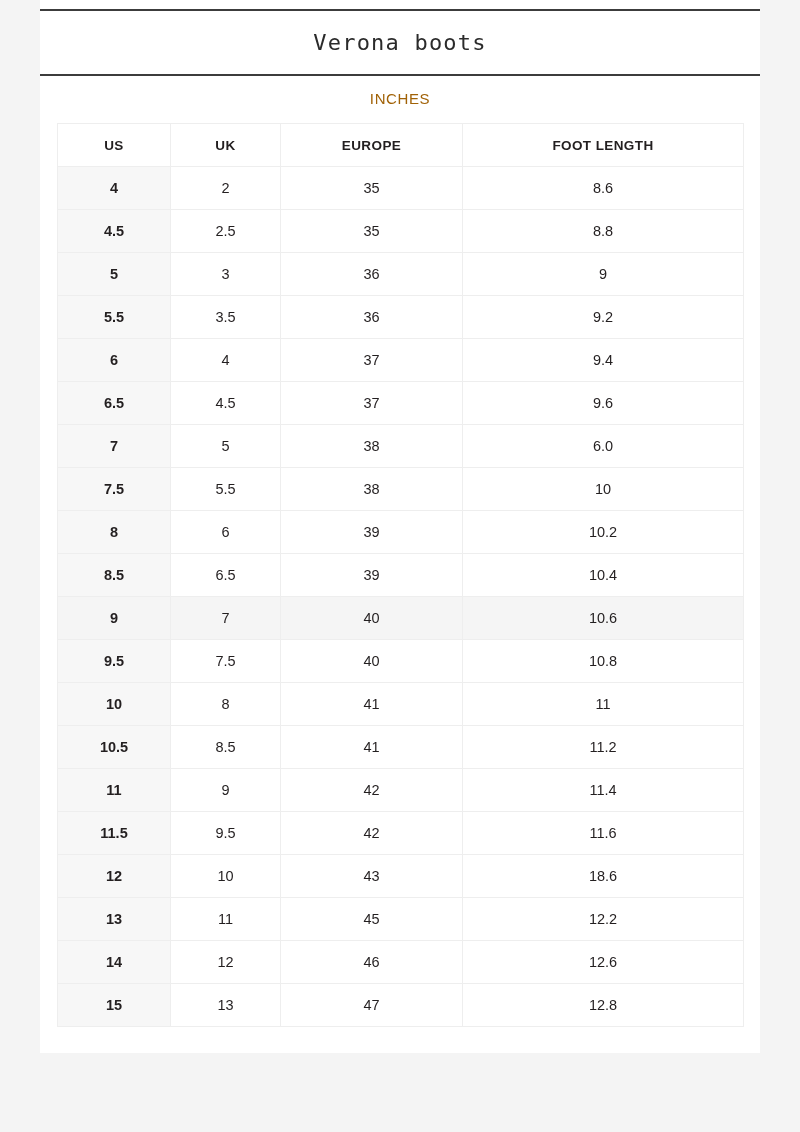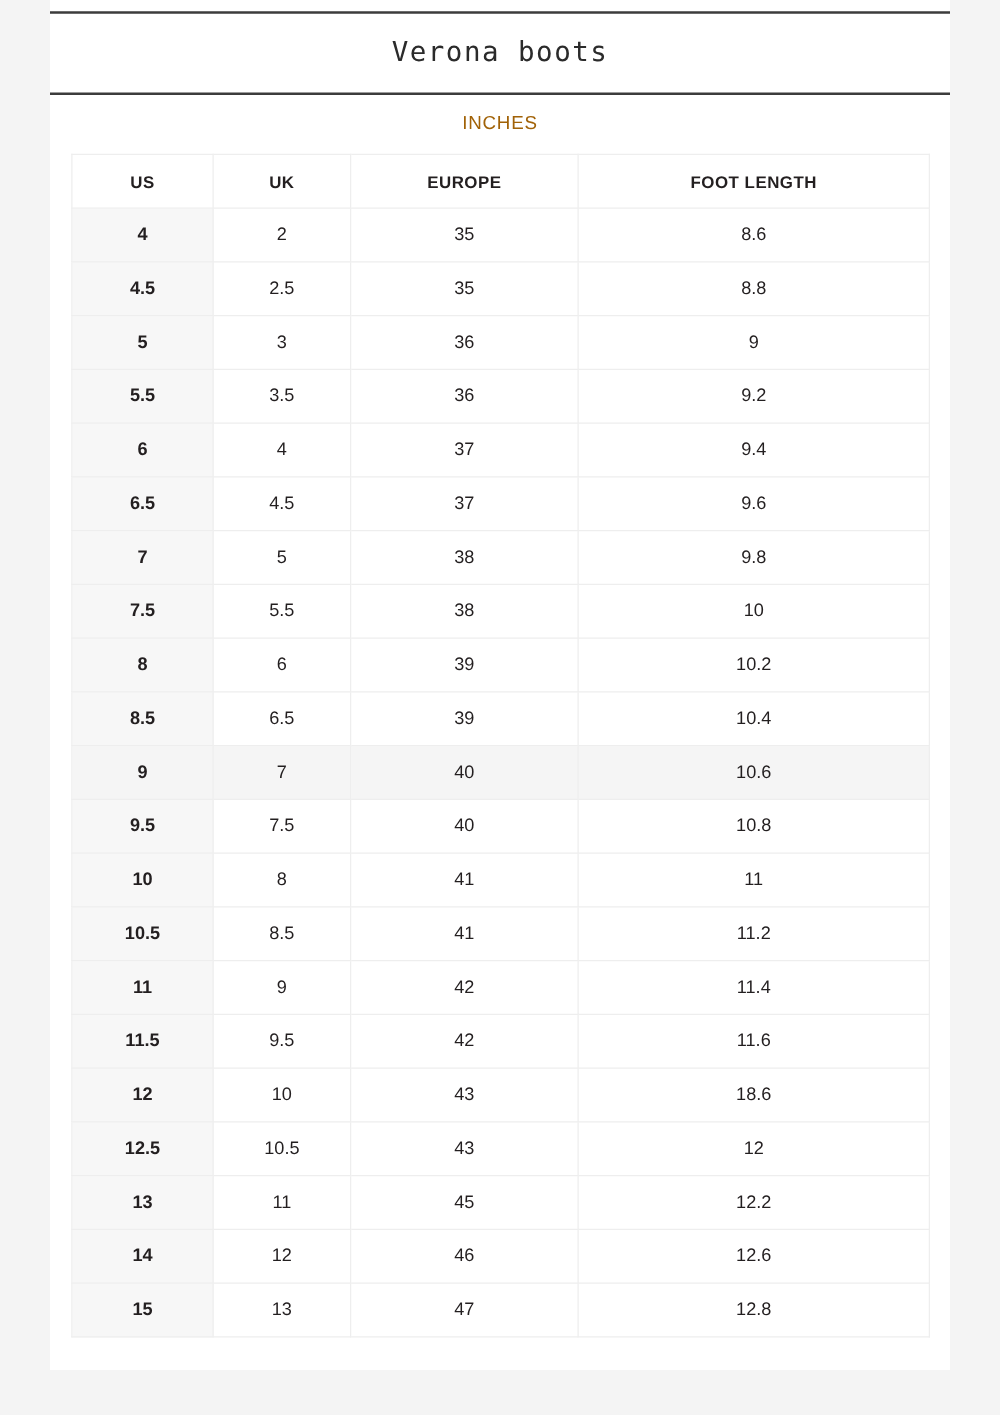--- a/index.html
+++ b/index.html
@@ -206,21 +206,21 @@
             <tr>
               <td class="us-cell">6.5</td>
               <td>4.5</td>
               <td>37</td>
               <td>9.6</td>
             </tr>
             <tr>
               <td class="us-cell">7</td>
               <td>5</td>
               <td>38</td>
-              <td>9.8</td>
+              <td>6.0</td>
             </tr>
             <tr>
               <td class="us-cell">7.5</td>
               <td>5.5</td>
               <td>38</td>
               <td>10</td>
             </tr>
             <tr>
               <td class="us-cell">8</td>
               <td>6</td>
@@ -269,26 +269,20 @@
               <td>42</td>
               <td>11.6</td>
             </tr>
             <tr>
               <td class="us-cell">12</td>
               <td>10</td>
               <td>43</td>
               <td>18.6</td>
             </tr>
             <tr>
-              <td class="us-cell">12.5</td>
-              <td>10.5</td>
-              <td>43</td>
-              <td>12</td>
-            </tr>
-            <tr>
               <td class="us-cell">13</td>
               <td>11</td>
               <td>45</td>
               <td>12.2</td>
             </tr>
             <tr>
               <td class="us-cell">14</td>
               <td>12</td>
               <td>46</td>
               <td>12.6</td>

